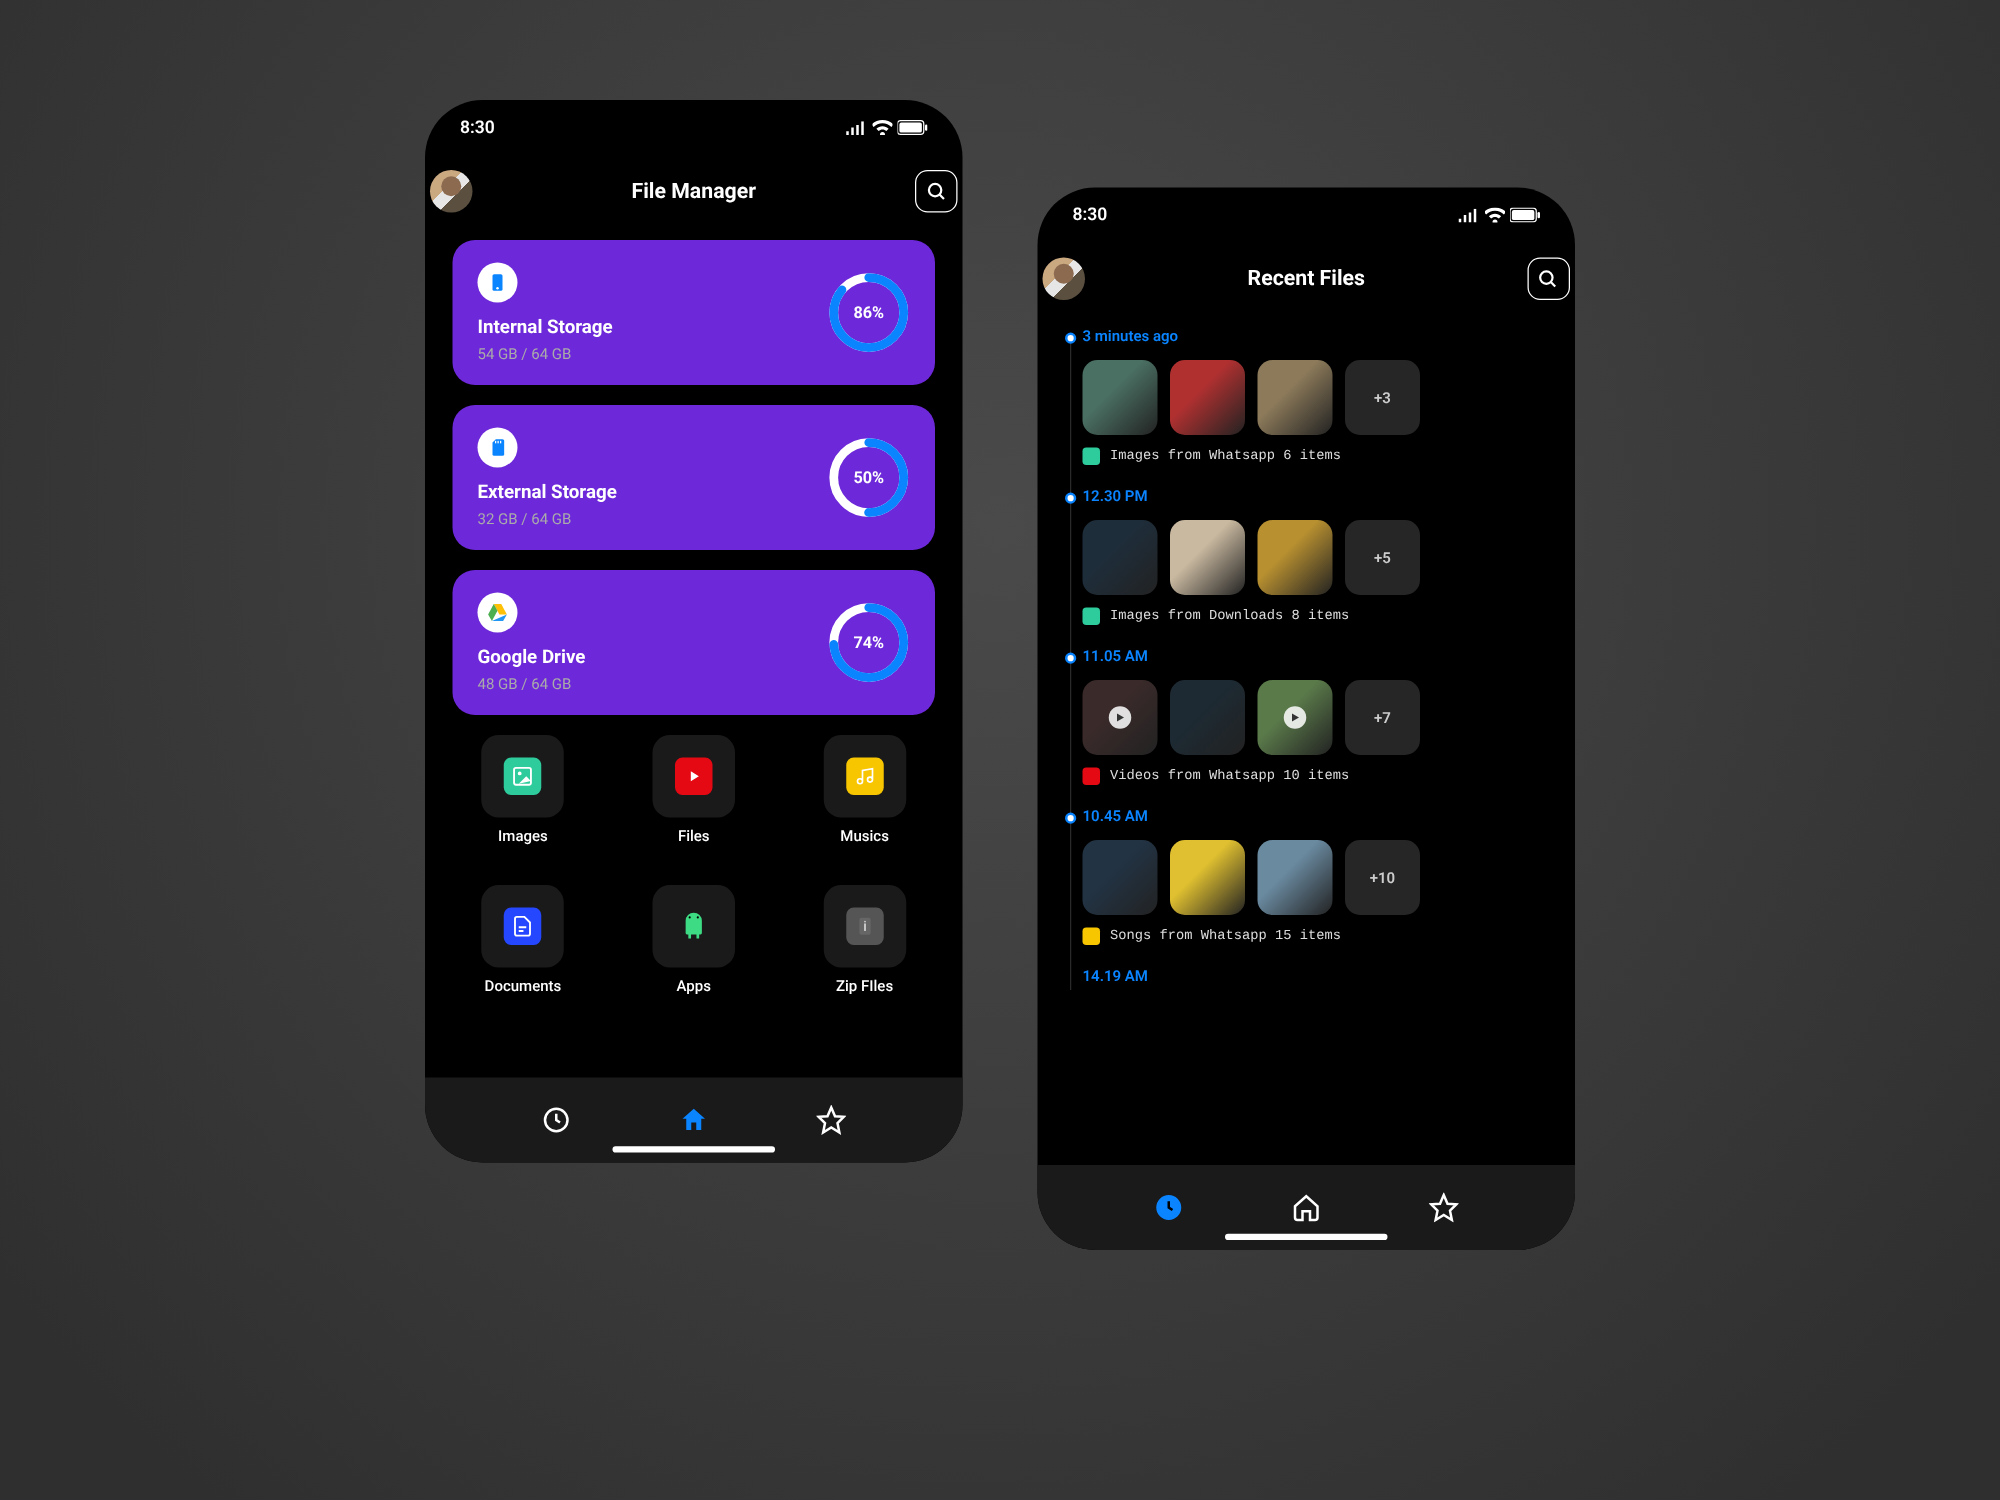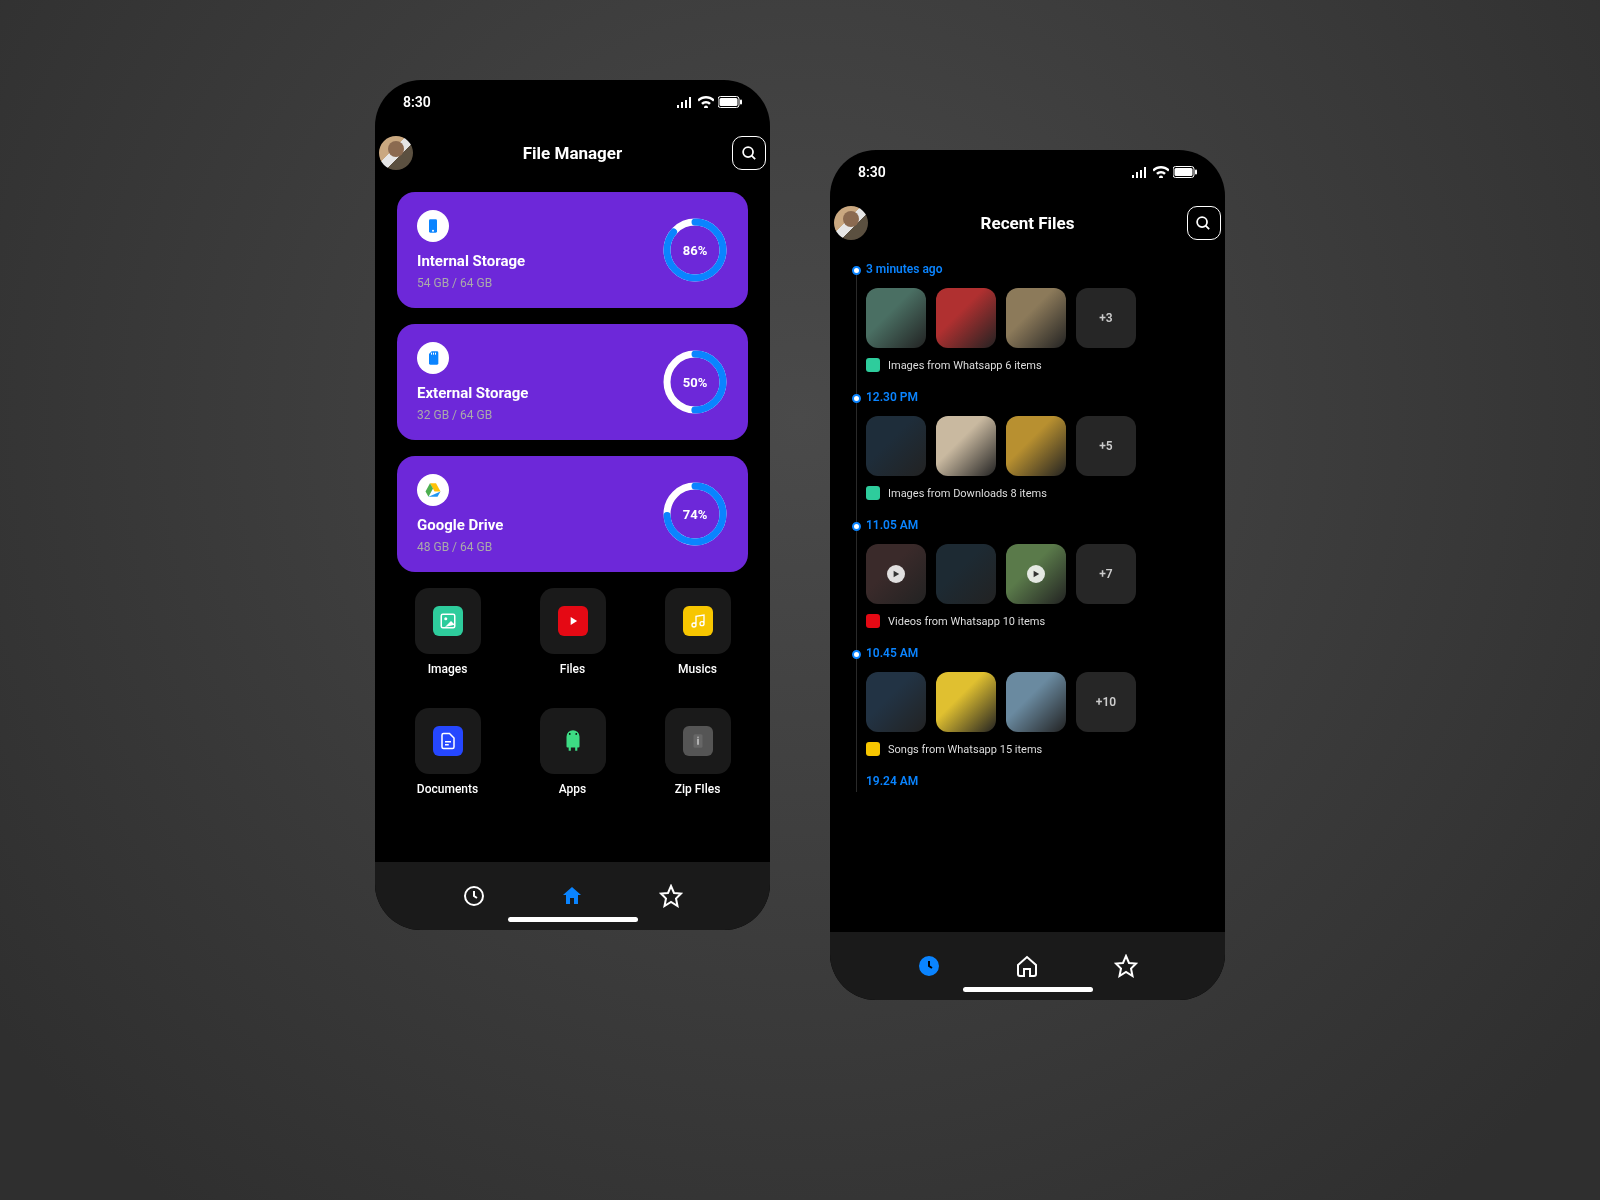--- a/index.html
+++ b/index.html
@@ -5,21 +5,21 @@
   * { box-sizing: border-box; margin: 0; padding: 0; }
   body {
     width: 1600px; height: 1200px;
     background: radial-gradient(circle at 50% 35%, #4a4a4a 0%, #2f2f2f 90%);
     font-family: -apple-system, BlinkMacSystemFont, "Segoe UI", Roboto, sans-serif;
     display: flex; justify-content: center; align-items: flex-start;
     gap: 60px; padding-top: 80px;
     color: #fff;
   }
   .phone {
-    width: 395px; height: 850px;
+    width: 430px; height: 850px;
     background: #000; border-radius: 46px;
     position: relative; overflow: hidden;
     display: flex; flex-direction: column;
   }
   .phone.right { margin-top: 70px; }
   .status-bar { height: 44px; display: flex; justify-content: space-between; align-items: center; padding: 0 28px; font-size: 14px; font-weight: 600; }
   .status-icons { display: flex; gap: 4px; align-items: center; }
   .header { height: 58px; display: flex; align-items: center; justify-content: space-between; padding: 0 4px; }
   .avatar { width: 34px; height: 34px; border-radius: 50%; background: linear-gradient(135deg,#caa880 40%,#e6e6e6 40%,#e6e6e6 60%,#5b5040 60%); position: relative; overflow: hidden; }
   .avatar::after{content:"";position:absolute;width:16px;height:16px;background:#8b6a50;border-radius:50%;top:5px;left:9px;}
@@ -49,21 +49,21 @@
   
   .timeline { position: relative; padding-left: 14px; }
   .timeline::before { content:""; position:absolute; left:4px; top:8px; bottom:0; width:1px; background:#2a2a2a; }
   .t-item { margin-bottom: 18px; position: relative; }
   .t-dot { position:absolute; left:-14px; top:4px; width:9px; height:9px; border-radius:50%; background:#fff; border:2px solid #0a84ff; }
   .t-time { font-size: 12px; font-weight: 600; color:#0a84ff; margin-bottom: 12px; }
   .thumbs { display: flex; gap: 10px; margin-bottom: 10px; }
   .thumb { width: 60px; height: 60px; border-radius: 12px; background:#333; position:relative; display:flex; align-items:center; justify-content:center; font-size:12px; font-weight:600;}
   .thumb.more { background:#262626; color:#ccc; }
   .play-overlay{width:18px;height:18px;border-radius:50%;background:rgba(255,255,255,0.85);display:flex;align-items:center;justify-content:center;}
-  .t-cap { display:flex; align-items:center; gap:8px; font-size:11px; color:#ddd; }
+  .t-cap { display:flex; align-items:center; gap:8px; font-size:11px; color:#ddd;font-family:Liberation Mono, monospace; }
   .cap-badge { width:14px; height:14px; border-radius:3px; }
   .t-item.cut { height:18px; overflow:hidden; margin-bottom:0;}
 </style>
 </head>
 <body>
 
 <div class="phone">
   <div class="status-bar">
     <span>8:30</span>
     <div class="status-icons">
@@ -341,21 +341,21 @@
             <div class="thumb" style="background:linear-gradient(135deg,#6a8aa0 40%,#222 100%)"></div>
             <div class="thumb more">+10</div>
           </div>
       <div class="t-cap">
         <div class="cap-badge" style="background:#f7c600"></div>
         <span>Songs from Whatsapp 15 items</span>
       </div>
     </div>
     <div class="t-item cut">
 
-      <div class="t-time">19.24 AM</div>
+      <div class="t-time">14.19 AM</div>
 
     </div>
       </div>
   </div>
   <div class="bottom-nav">
     <div class="nav-item">
       <svg width="24" height="24" viewBox="0 0 24 24" fill="#0a84ff" stroke="#0a84ff" stroke-width="2">
           <circle cx="12" cy="12" r="9"></circle>
           <polyline points="12 7 12 12 15 14" stroke="#000" fill="none"></polyline>
         </svg>

